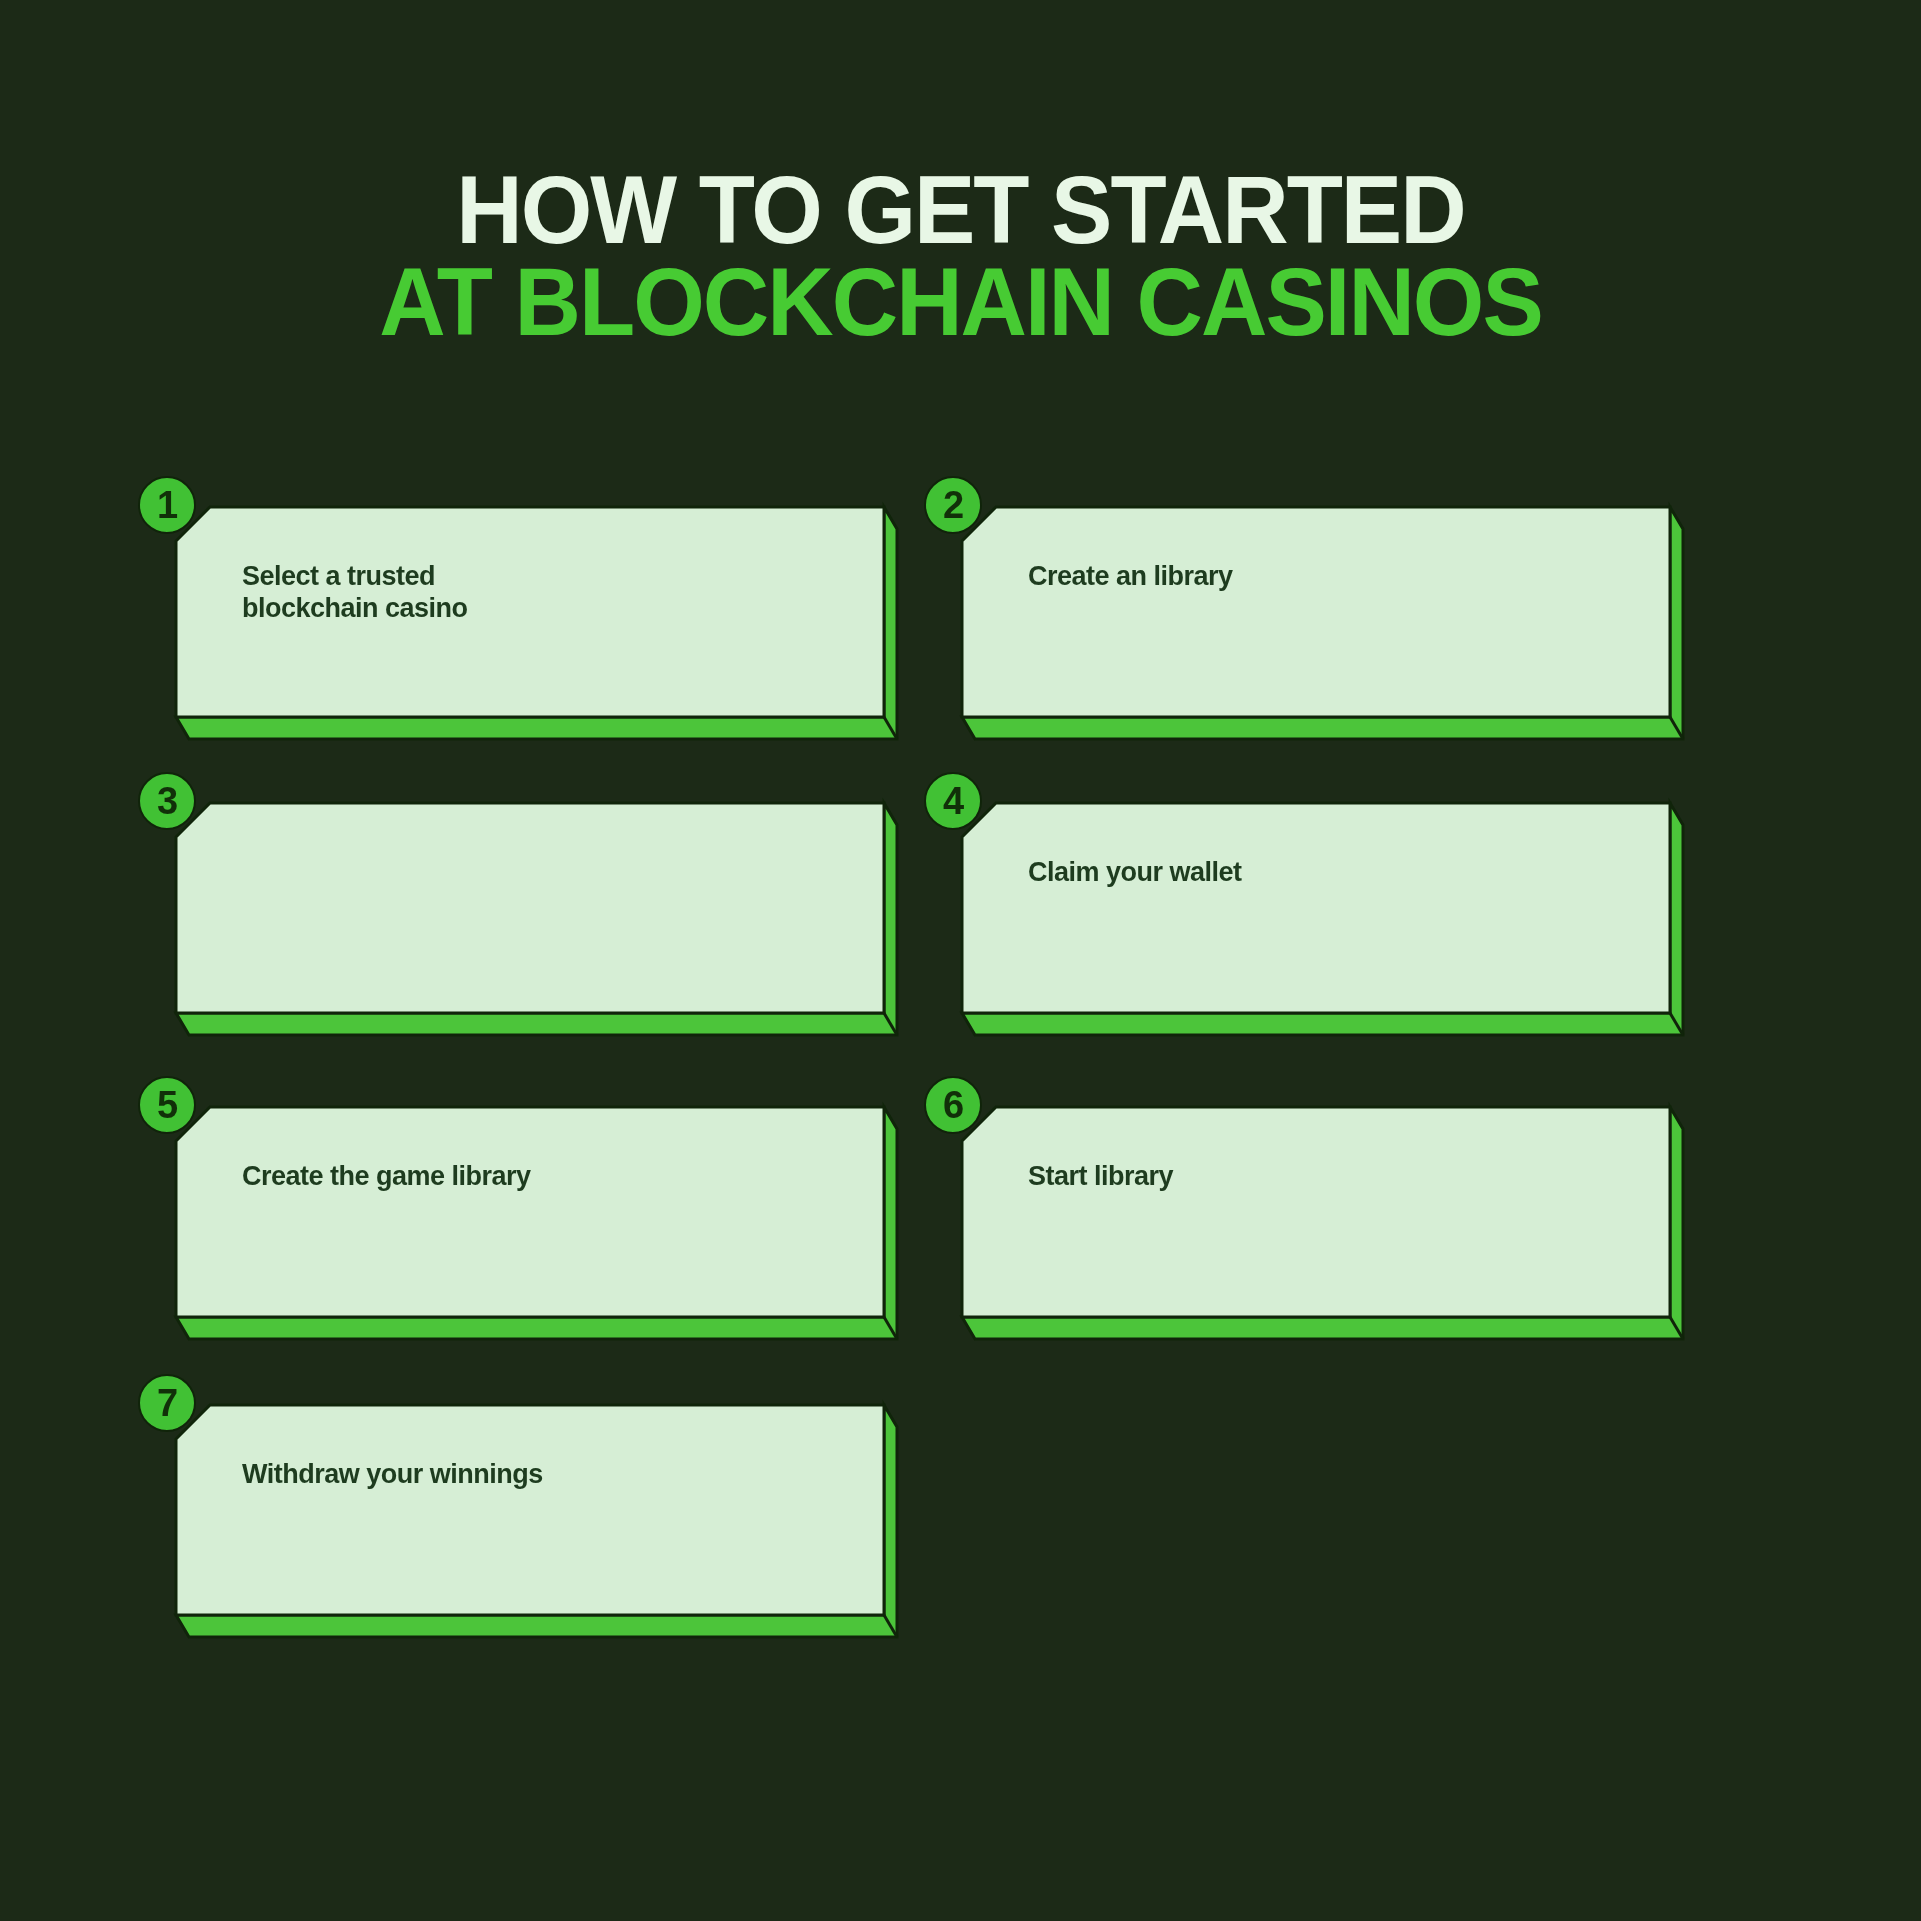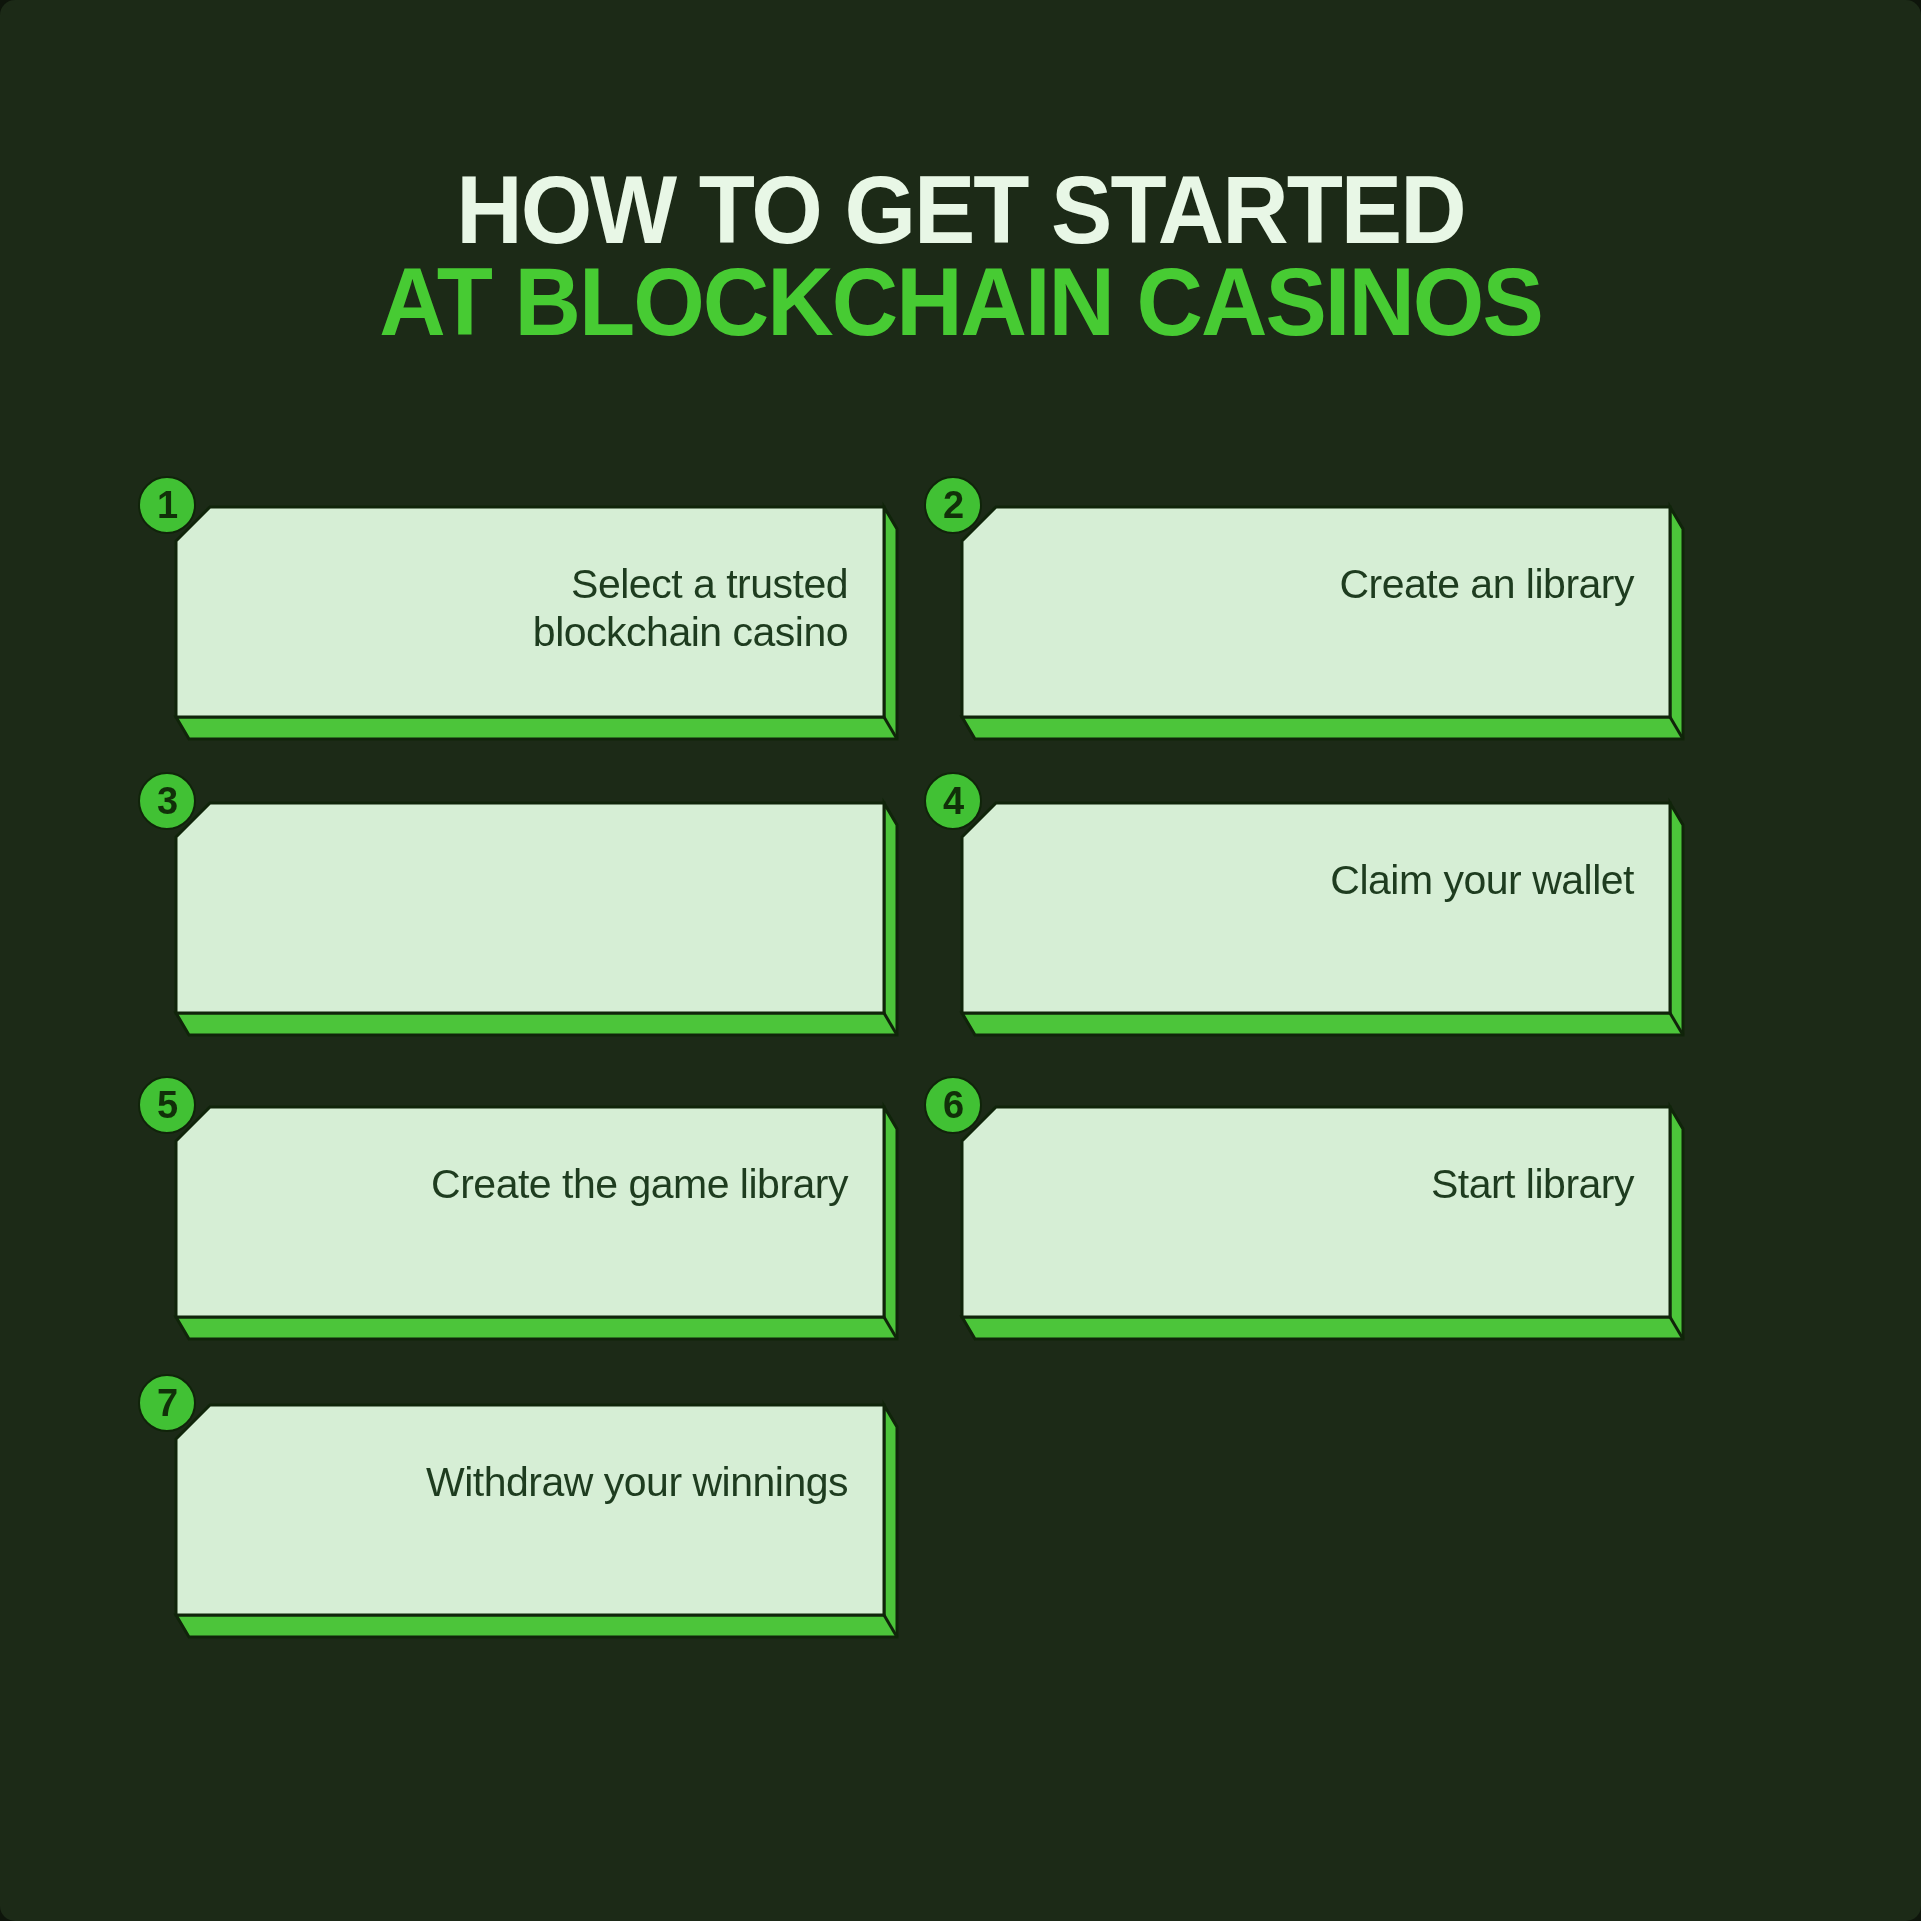--- a/index.html
+++ b/index.html
@@ -15,21 +15,20 @@
   }
   * { margin: 0; padding: 0; box-sizing: border-box; }
   html, body { background: #0e150b; }
   .canvas {
     position: relative;
     width: 1921px;
     height: 1921px;
     background: var(--bg);
     overflow: hidden;
     font-family: "Liberation Sans", "DejaVu Sans", sans-serif;
-    border-radius: 15px;
   }
   .title {
     position: absolute;
     top: 164px;
     left: 0;
     width: 100%;
     text-align: center;
     font-weight: 700;
     font-size: 92px;
     line-height: 88px;
@@ -84,27 +83,26 @@
     font-size: 38px;
     font-weight: 700;
     color: var(--num);
     letter-spacing: -1px;
   }
   .card-text {
     position: absolute;
     left: 66px;
     top: 54px;
     right: 36px;
-    font-size: 41px;
-    font-weight: 400;
+    font-size: 27px;
+    font-weight: 700;
     line-height: 1.17;
     letter-spacing: -0.5px;
     color: var(--cardtext);
     white-space: pre-line;
-    text-align: right;
   }
 </style>
 </head>
 <body>
 
 <div class="canvas">
   <div class="title">
     <div class="line1">HOW TO GET STARTED</div>
     <div class="line2">AT BLOCKCHAIN CASINOS</div>
   </div>

